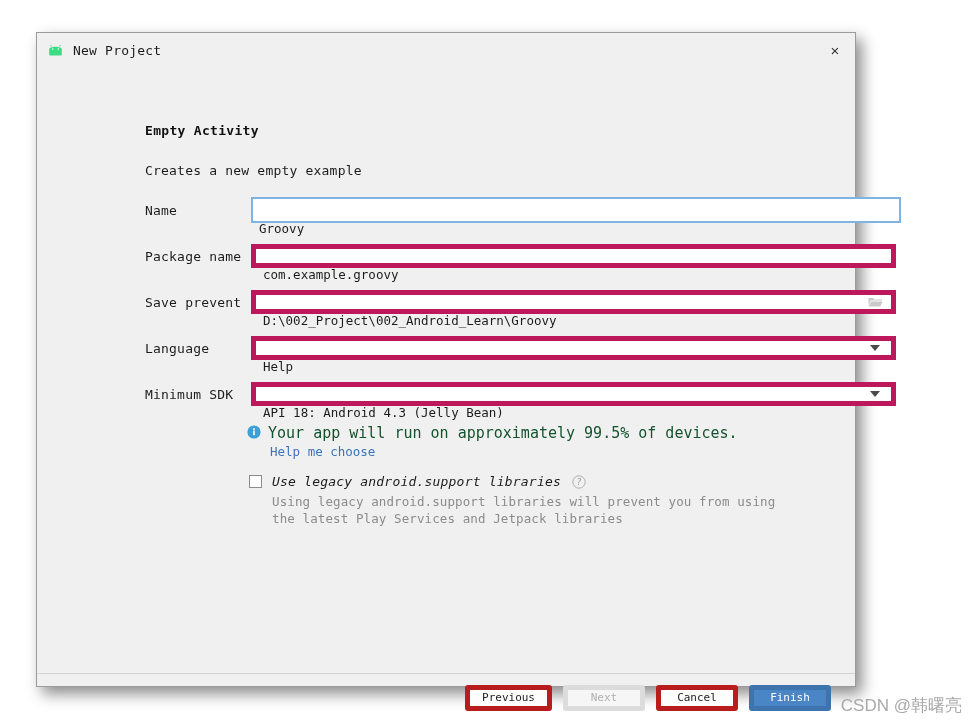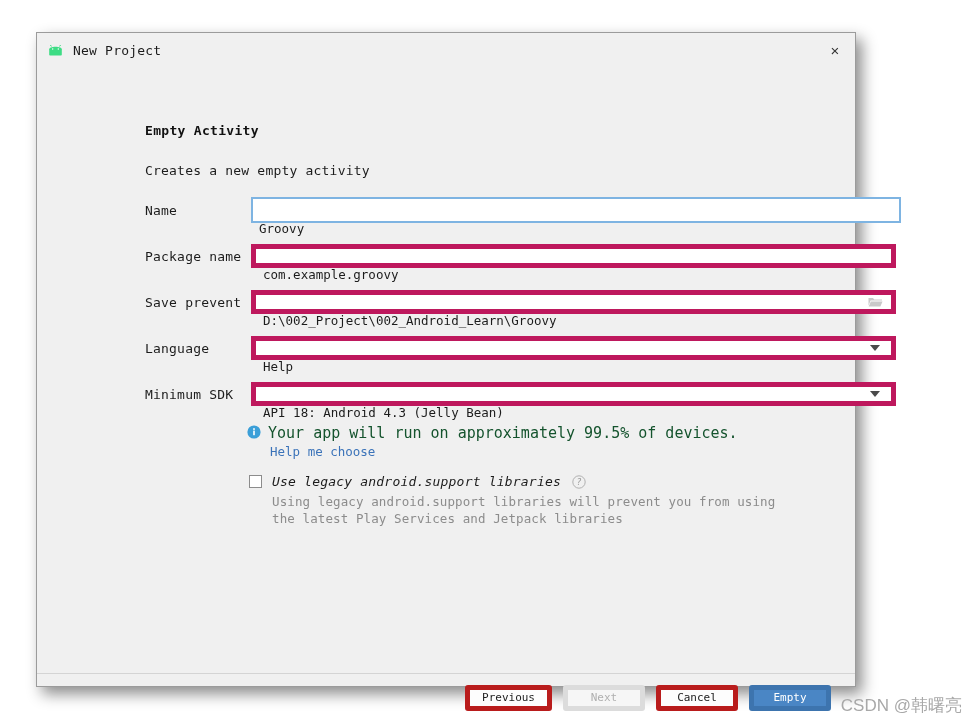--- a/index.html
+++ b/index.html
@@ -306,21 +306,21 @@
     </span>
     <span class="title-text">New Project</span>
     <div class="close-btn">
       <span>×</span>
     </div>
   </div>
 
   <div class="dialog-body">
 
     <div class="heading">Empty Activity</div>
-    <div class="subheading">Creates a new empty activity</div>
+    <div class="subheading">Creates a new empty example</div>
 
     <div class="form-row" id="row-name">
       <div class="form-label">Name</div>
       <div class="field focused">
         <span class="value">Groovy</span>
       </div>
     </div>
 
     <div class="form-row" id="row-package">
       <div class="form-label">Package name</div>
@@ -387,19 +387,19 @@
     <div class="checkbox-desc">
       <div>Using legacy android.support libraries will prevent you from using</div>
       <div>the latest Play Services and Jetpack libraries</div>
     </div>
 
     <div class="footer-sep"></div>
     <div class="footer">
       <div class="btn">Previous</div>
       <div class="btn disabled">Next</div>
       <div class="btn">Cancel</div>
-      <div class="btn primary">Empty</div>
+      <div class="btn primary">Finish</div>
     </div>
 
   </div>
 </div>
 
 <div class="watermark">CSDN @韩曙亮</div>
 
 </body></html>

